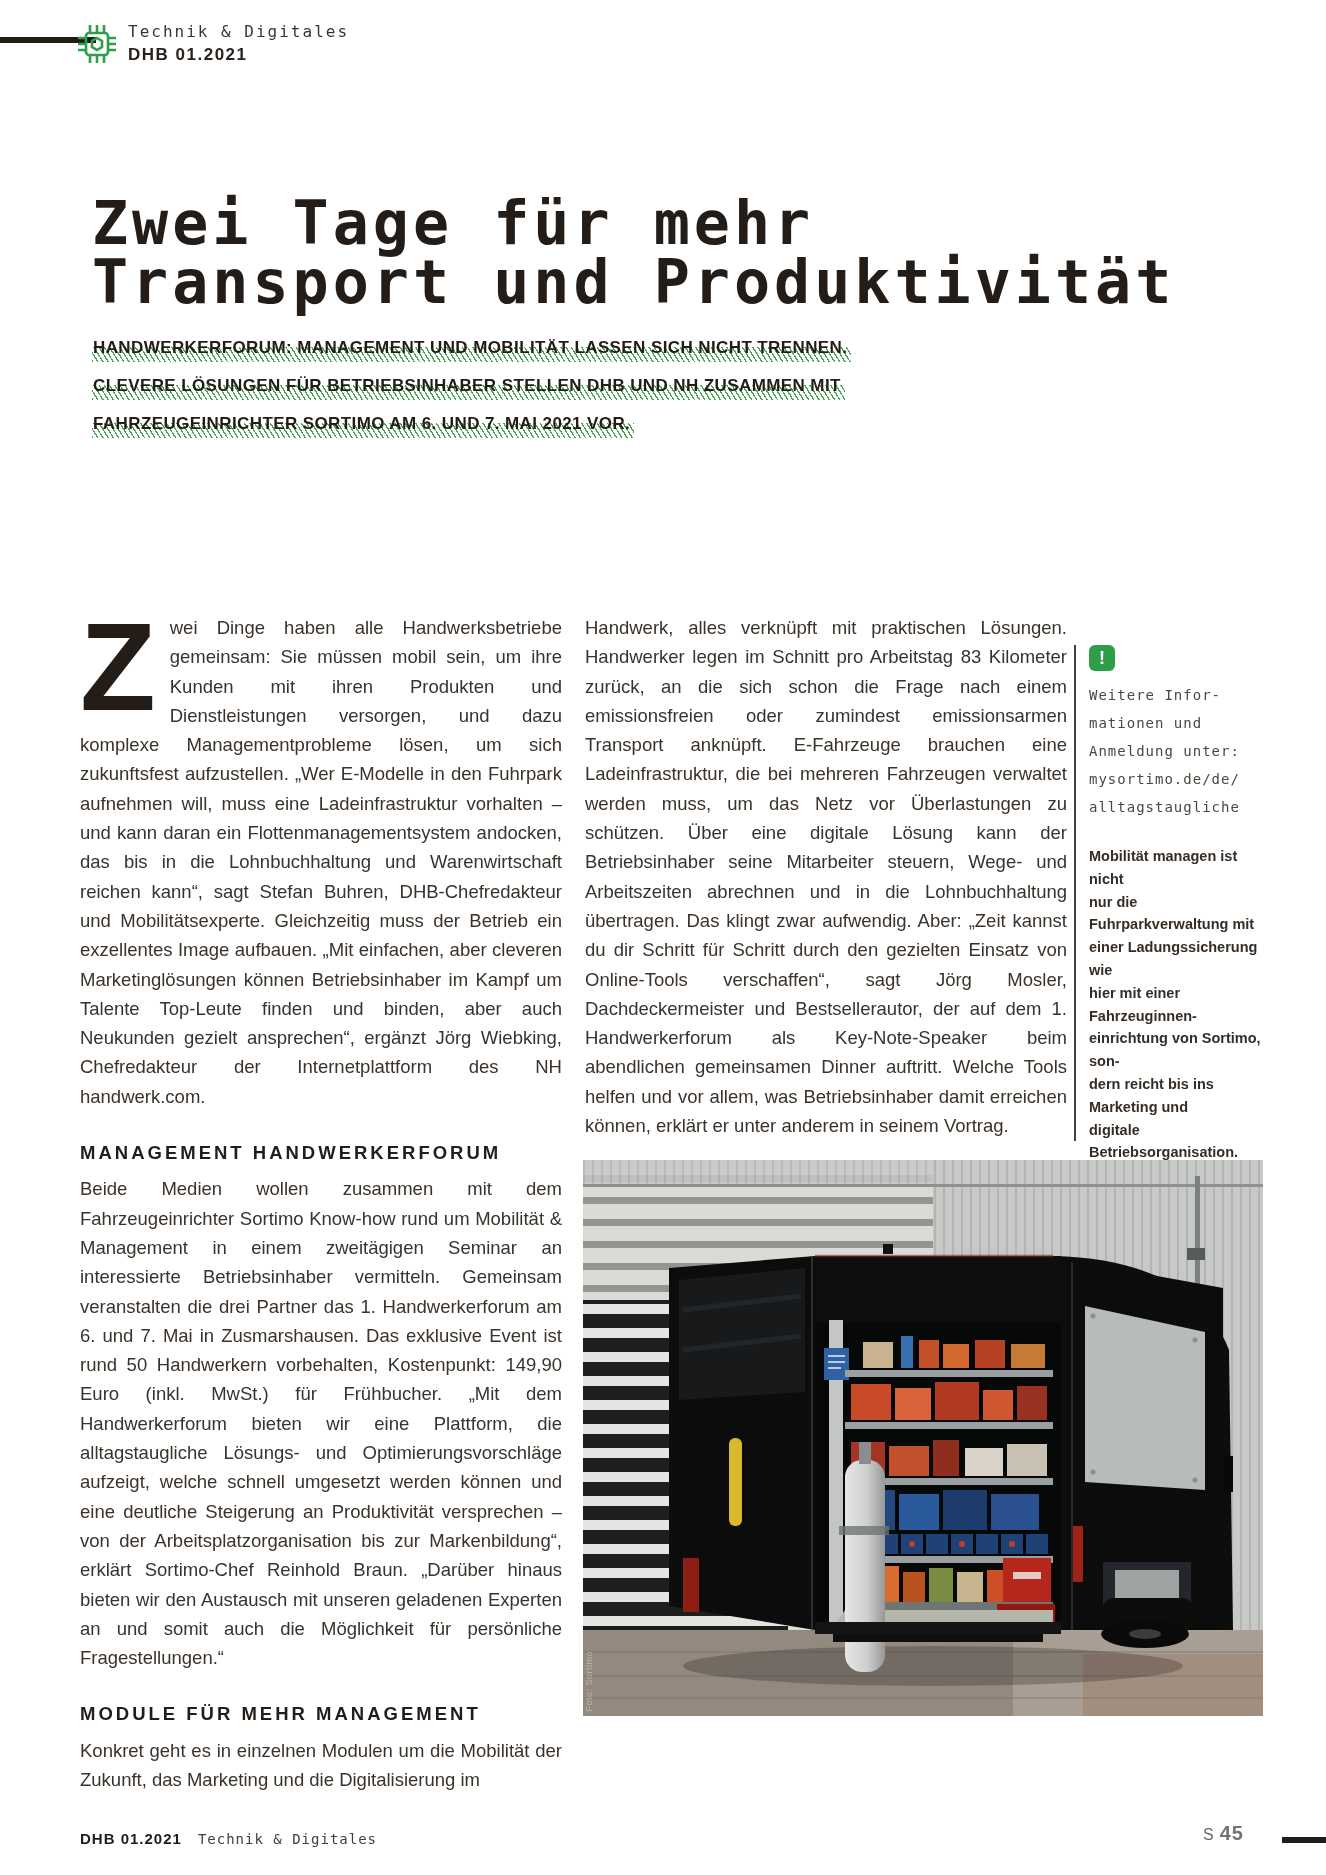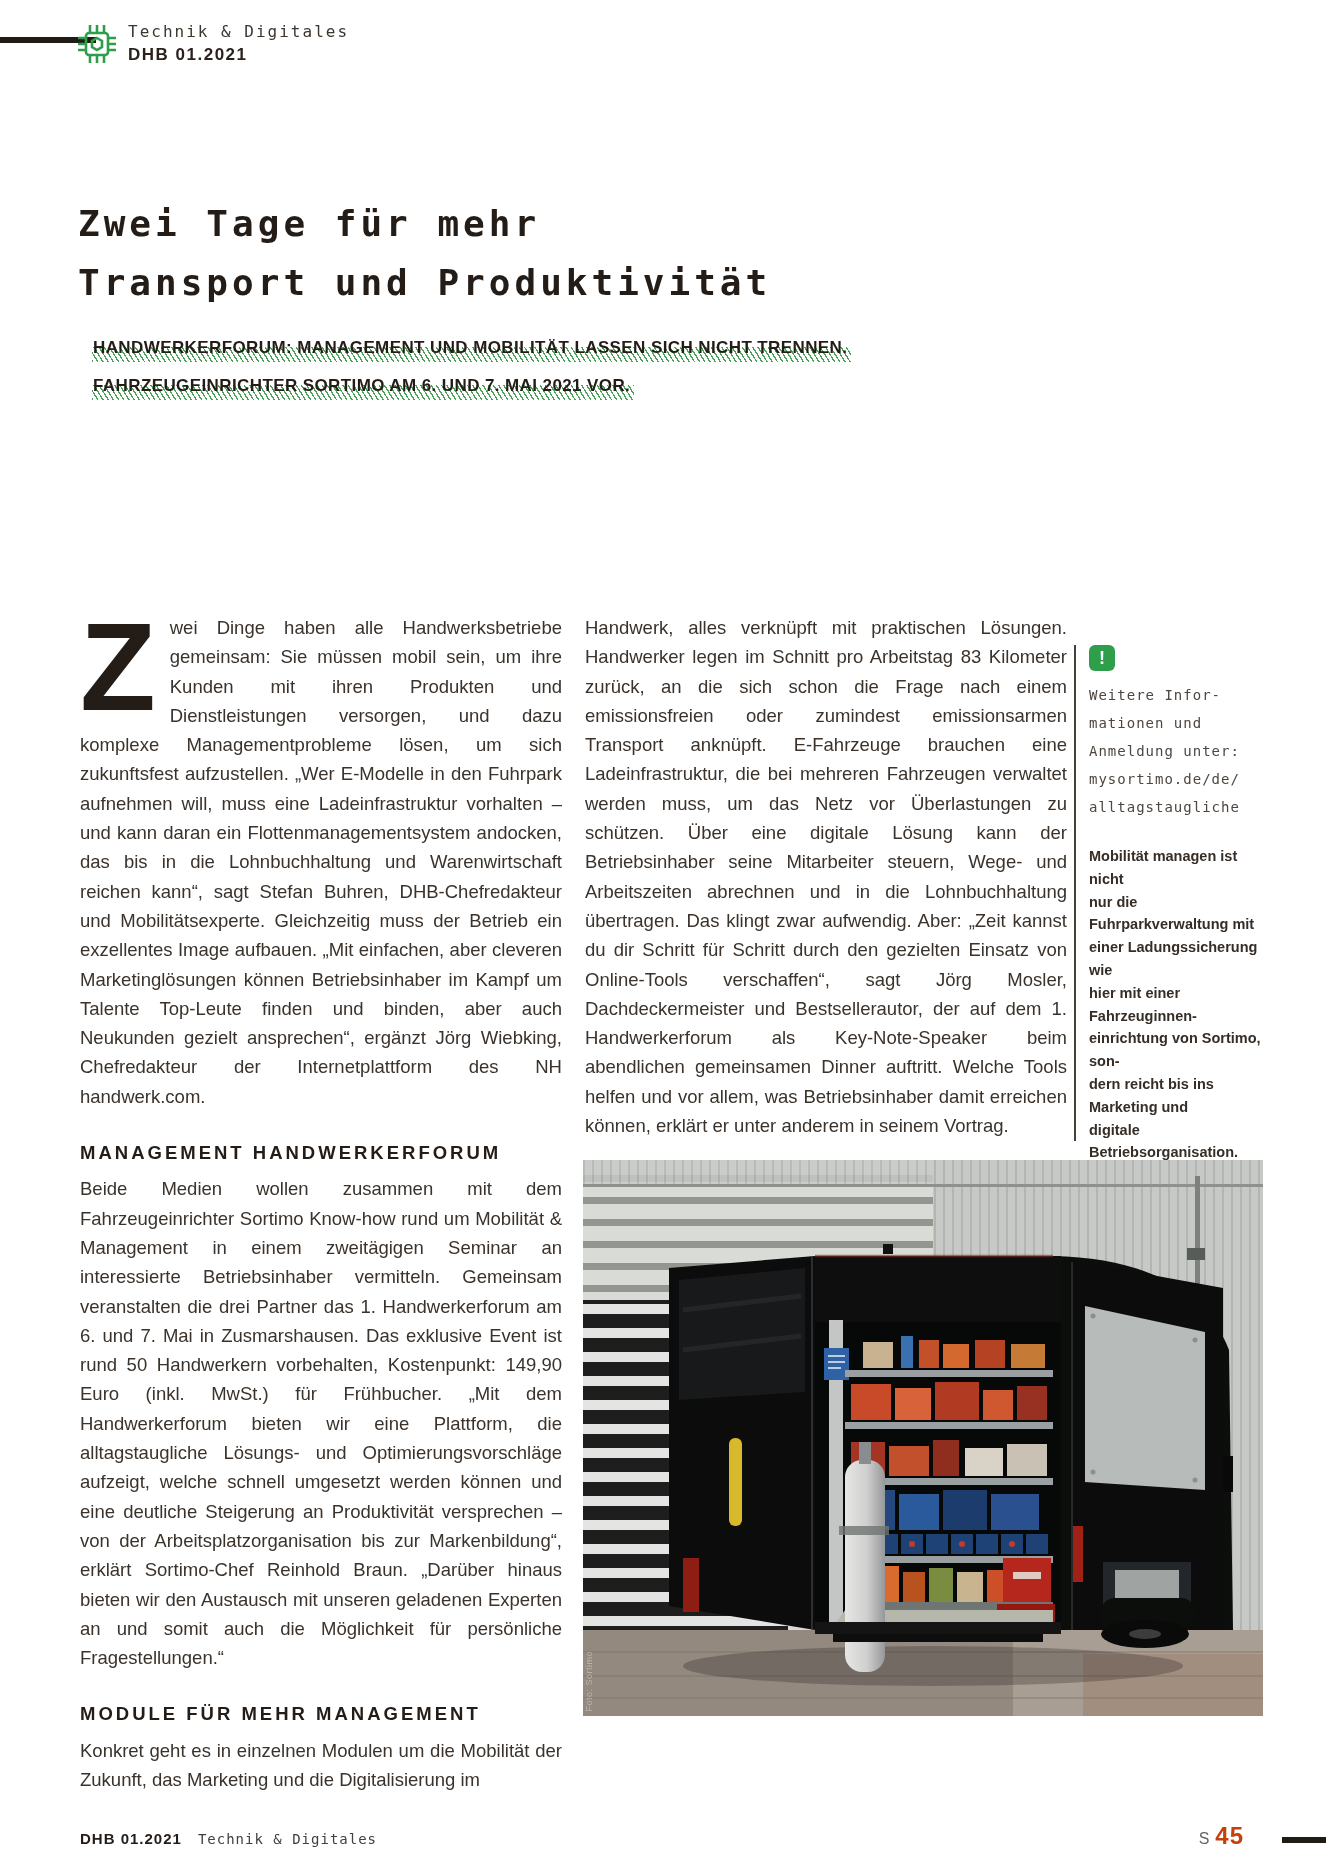--- a/index.html
+++ b/index.html
@@ -20,23 +20,23 @@
   .header-section{
     font-family:"DejaVu Sans Mono", monospace;
     font-size:16px;letter-spacing:2px;color:#3d362f;line-height:24px;
   }
   .header-issue{
     font-family:"Liberation Sans", sans-serif;font-weight:bold;
     font-size:17px;letter-spacing:1.5px;color:#2b211c;line-height:22px;
   }
   
   .title{
-    position:absolute;left:78px;top:194px;
+    position:absolute;left:92px;top:194px;
     font-family:"DejaVu Sans Mono", monospace;
-    font-weight:bold;font-size:36px;line-height:59px;letter-spacing:4px;
+    font-weight:bold;font-size:60px;line-height:59px;letter-spacing:4px;
     color:#241c17;white-space:nowrap;
   }
   
   .kicker{position:absolute;left:92px;top:328px;}
   .kicker-line{
     display:table;
     font-family:"Liberation Sans", sans-serif;font-weight:bold;
     font-size:17px;line-height:17px;letter-spacing:0.4px;
     color:#241c17;
     padding:11px 4px 6px 1px;margin-bottom:4px;
@@ -94,21 +94,21 @@
     writing-mode:vertical-rl;transform:rotate(180deg);
     font-family:"Liberation Sans", sans-serif;
     font-size:9px;color:#b9b4ad;letter-spacing:0.5px;
   }
   
   .footer-left{position:absolute;left:80px;top:1830px;display:flex;align-items:baseline;}
   .footer-issue{font-weight:bold;font-size:15px;letter-spacing:1px;color:#241c17;margin-right:16px;}
   .footer-section{font-family:"DejaVu Sans Mono", monospace;font-size:14px;letter-spacing:1px;color:#45403a;}
   .pagenum{position:absolute;right:82px;top:1822px;display:flex;align-items:baseline;}
   .pagenum-prefix{font-size:16px;color:#6a645e;margin-right:6px;}
-  .pagenum-number{font-weight:bold;font-size:24px;letter-spacing:1px;color:#c2410c;}
+  .pagenum-number{font-weight:bold;font-size:20px;letter-spacing:1px;color:#737373;}
   .footer-bar{position:absolute;right:0;top:1837px;width:44px;height:6px;background:#211b16;}
 </style>
 </head>
 <body>
 
 <div class="page">
 
   <div class="topbar"></div>
   <div class="header">
     <svg class="chip-icon" viewBox="0 0 42 46">
@@ -127,20 +127,21 @@
     </div>
   </div>
 
   <h1 class="title" style="margin:0;">
     <span>Zwei Tage für mehr</span><br>
     <span>Transport und Produktivität</span>
   </h1>
 
   <div class="kicker">
     <span class="kicker-line">HANDWERKERFORUM: MANAGEMENT UND MOBILITÄT LASSEN SICH NICHT TRENNEN.</span>
+    <span class="kicker-line">CLEVERE LÖSUNGEN FÜR BETRIEBSINHABER STELLEN DHB UND NH ZUSAMMEN MIT</span>
     <span class="kicker-line">FAHRZEUGEINRICHTER SORTIMO AM 6. UND 7. MAI 2021 VOR.</span>
   </div>
 
   <div class="col col-1">
     <p><span class="dropcap">Z</span><span>wei Dinge haben alle Handwerksbetriebe gemeinsam: Sie müssen mobil sein, um ihre Kunden mit ihren Produkten und Dienstleistungen versorgen, und dazu komplexe Managementprobleme lösen, um sich zukunftsfest aufzustellen. „Wer E-Modelle in den Fuhrpark aufnehmen will, muss eine Ladeinfrastruktur vorhalten – und kann daran ein Flottenmanagementsystem andocken, das bis in die Lohnbuchhaltung und Warenwirtschaft reichen kann“, sagt Stefan Buhren, DHB-Chefredakteur und Mobilitätsexperte. Gleichzeitig muss der Betrieb ein exzellentes Image aufbauen. „Mit einfachen, aber cleveren Marketinglösungen können Betriebsinhaber im Kampf um Talente Top-Leute finden und binden, aber auch Neukunden gezielt ansprechen“, ergänzt Jörg Wiebking, Chefredakteur der Internetplattform des NH handwerk.com.</span></p>
     <div class="subhead">MANAGEMENT HANDWERKERFORUM</div>
     <p>Beide Medien wollen zusammen mit dem Fahrzeugeinrichter Sortimo Know-how rund um Mobilität &amp; Management in einem zweitägigen Seminar an interessierte Betriebsinhaber vermitteln. Gemeinsam veranstalten die drei Partner das 1. Handwerkerforum am 6. und 7. Mai in Zusmarshausen. Das exklusive Event ist rund 50 Handwerkern vorbehalten, Kostenpunkt: 149,90 Euro (inkl. MwSt.) für Frühbucher. „Mit dem Handwerkerforum bieten wir eine Plattform, die alltagstaugliche Lösungs- und Optimierungsvorschläge aufzeigt, welche schnell umgesetzt werden können und eine deutliche Steigerung an Produktivität versprechen – von der Arbeitsplatzorganisation bis zur Markenbildung“, erklärt Sortimo-Chef Reinhold Braun. „Darüber hinaus bieten wir den Austausch mit unseren geladenen Experten an und somit auch die Möglichkeit für persönliche Fragestellungen.“</p>
     <div class="subhead">MODULE FÜR MEHR MANAGEMENT</div>
     <p>Konkret geht es in einzelnen Modulen um die Mobilität der Zukunft, das Marketing und die Digitalisierung im</p>
   </div>

